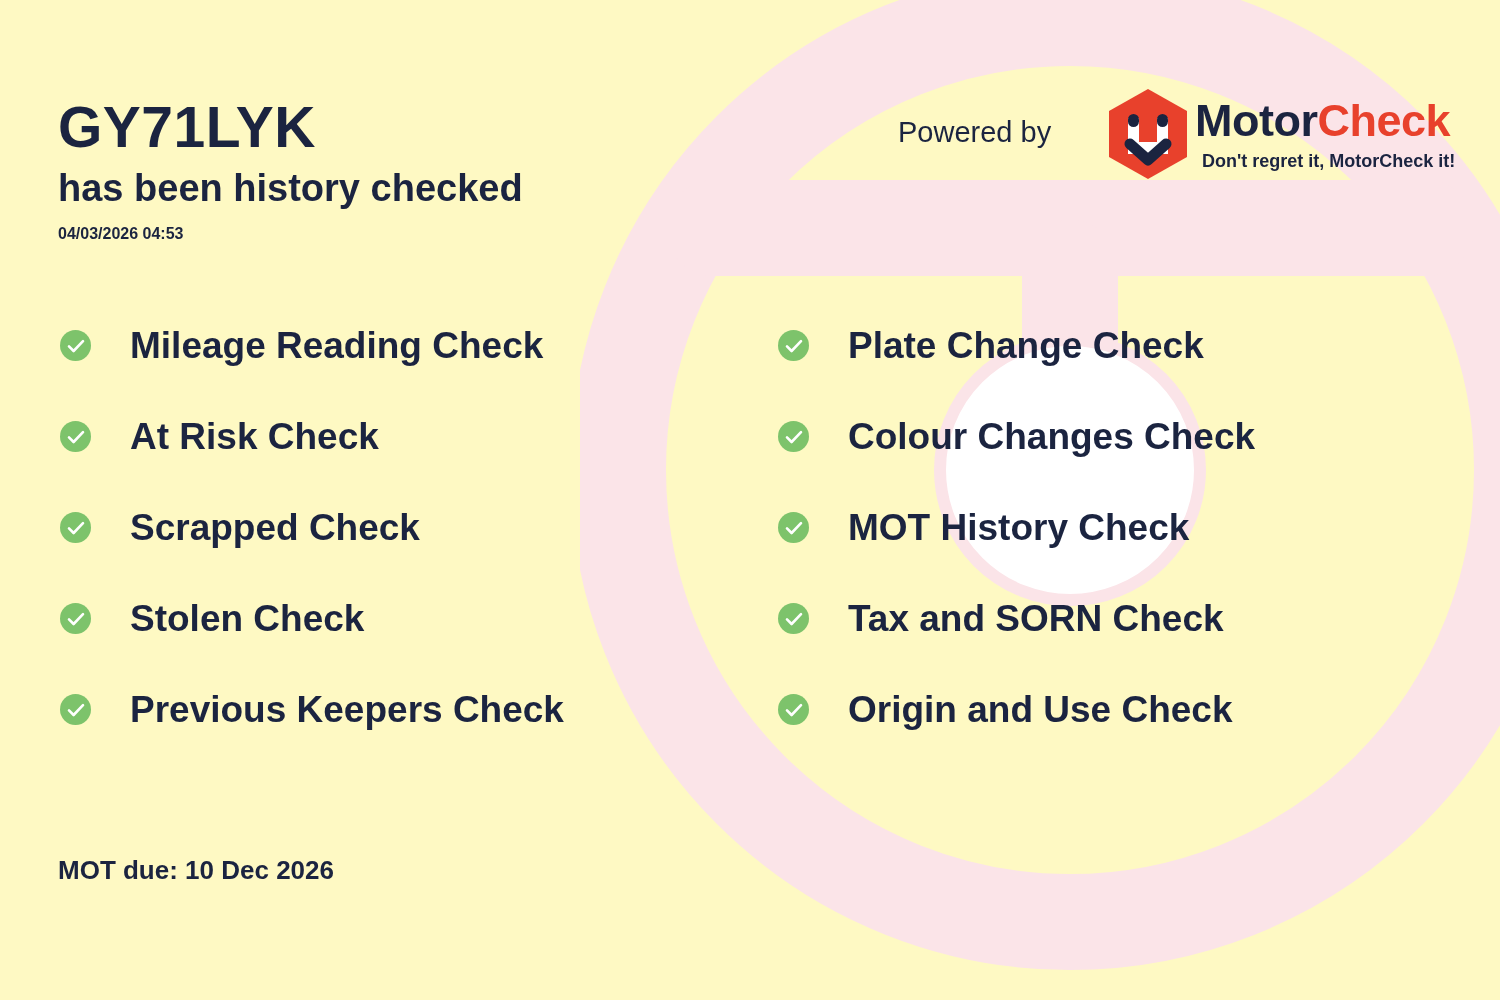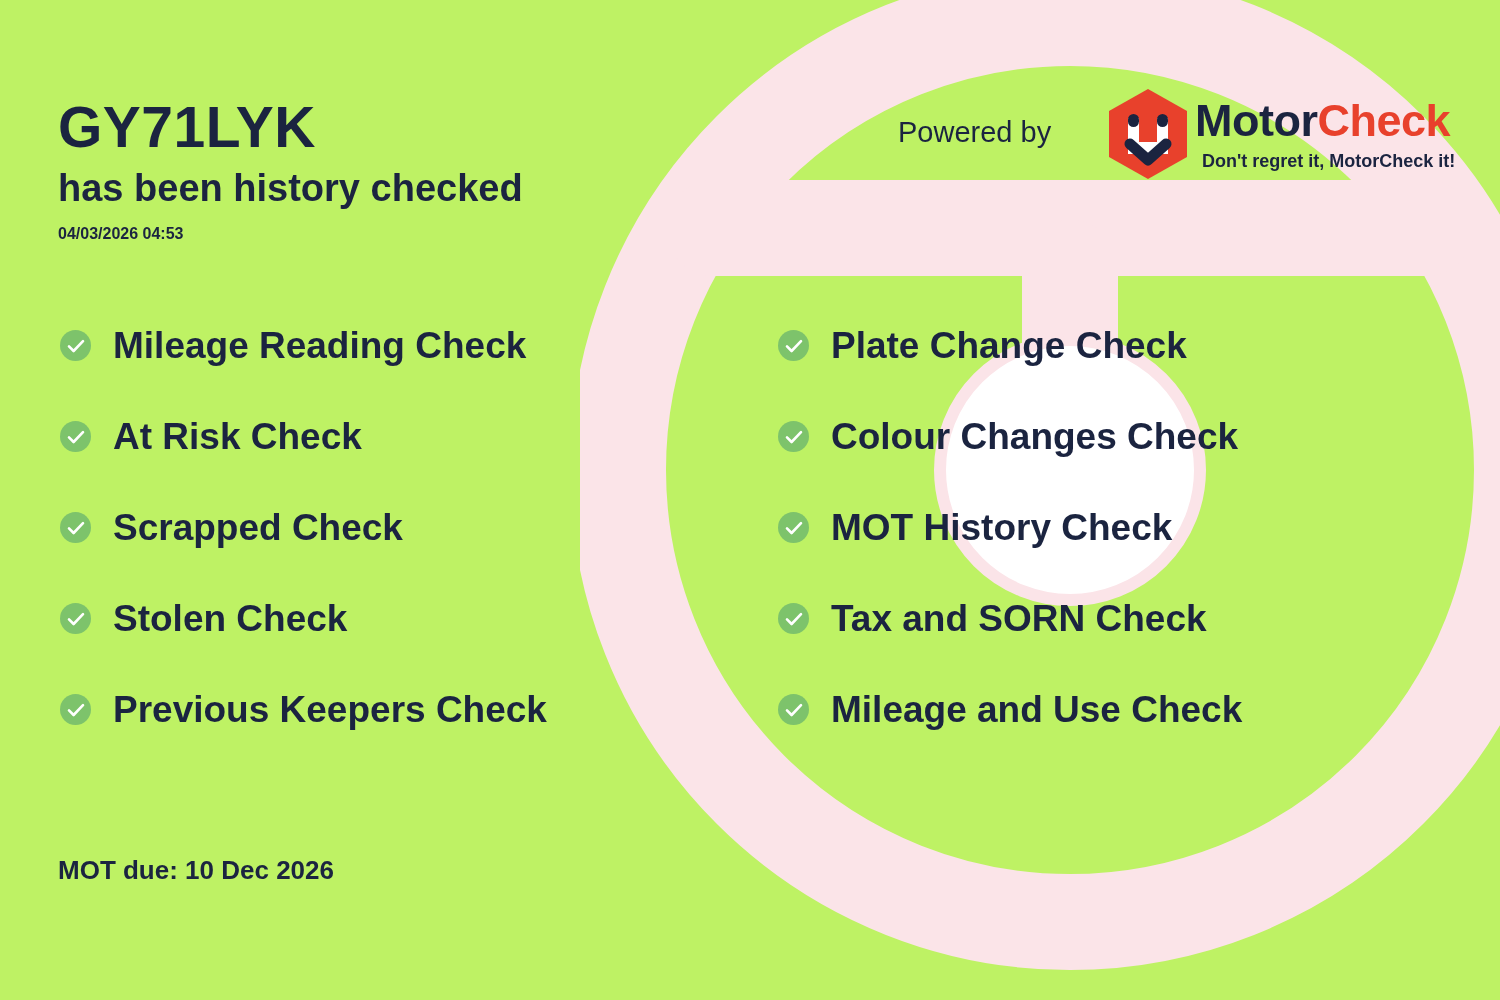--- a/index.html
+++ b/index.html
@@ -10,21 +10,21 @@
     width: 1500px;
     height: 1000px;
     background: #ffffff;
     font-family: "Liberation Sans", sans-serif;
     overflow: hidden;
   }
   .canvas {
     position: relative;
     width: 1500px;
     height: 1000px;
-    background: #bef264;
+    background: #fef9c3;
     overflow: hidden;
   }
 
   
   .wheel-wrap {
     position: absolute;
     right: -60px;
     top: -120px;
     width: 980px;
     height: 1180px;
@@ -113,20 +113,21 @@
     position: absolute;
     top: 300px;
   }
   .col-left { left: 60px; width: 700px; }
   .col-right { left: 778px; width: 700px; text-align: right; }
 
   .check-item {
     display: flex;
     align-items: center;
     height: 91px;
+    gap: 17px;
   }
   .check-icon {
     flex: none;
     width: 31px;
     height: 31px;
     border-radius: 50%;
     background: #7dc36b;
     display: flex;
     align-items: center;
     justify-content: center;
@@ -276,20 +277,20 @@
       </span>
       <span class="check-label">Tax and SORN Check</span>
     </div>
 
     <div class="check-item">
       <span class="check-icon">
         <svg width="18" height="14" viewBox="0 0 18 14" xmlns="http://www.w3.org/2000/svg">
             <path d="M2 7.4 L6.6 12 L16 2.2" fill="none" stroke="#ffffff" stroke-width="2.6" stroke-linecap="round" stroke-linejoin="round"></path>
           </svg>
       </span>
-      <span class="check-label">Mileage and Use Check</span>
+      <span class="check-label">Origin and Use Check</span>
     </div>
 
   </div>
 
   <div class="mot-due">MOT due: 10 Dec 2026</div>
 
 </div>
 
 </body></html>

